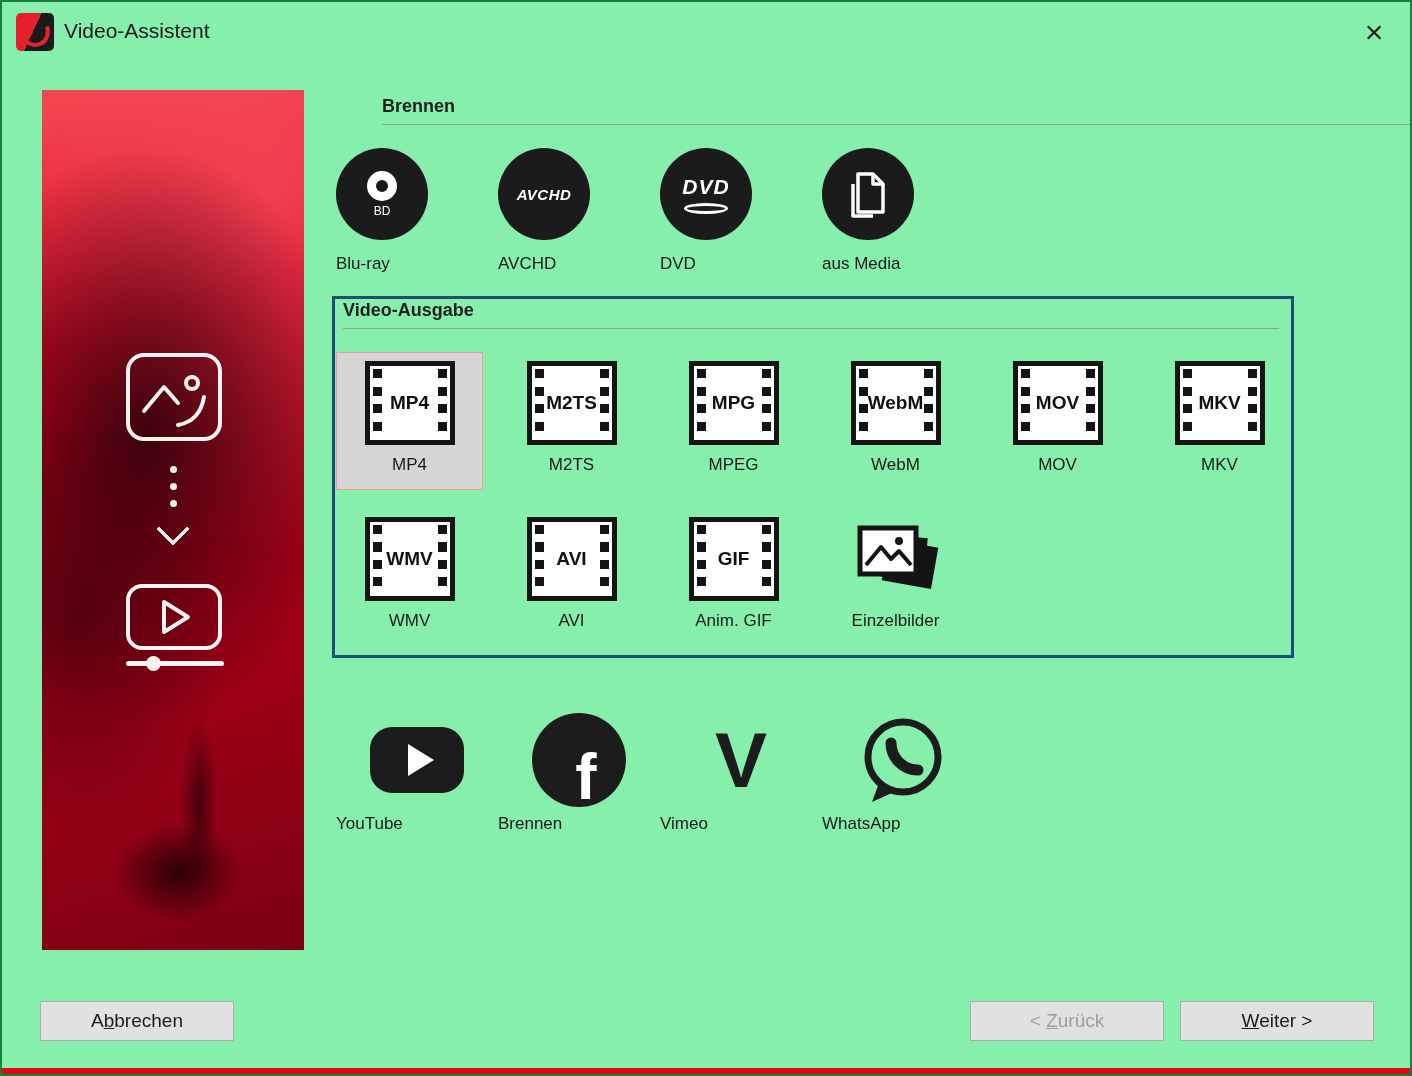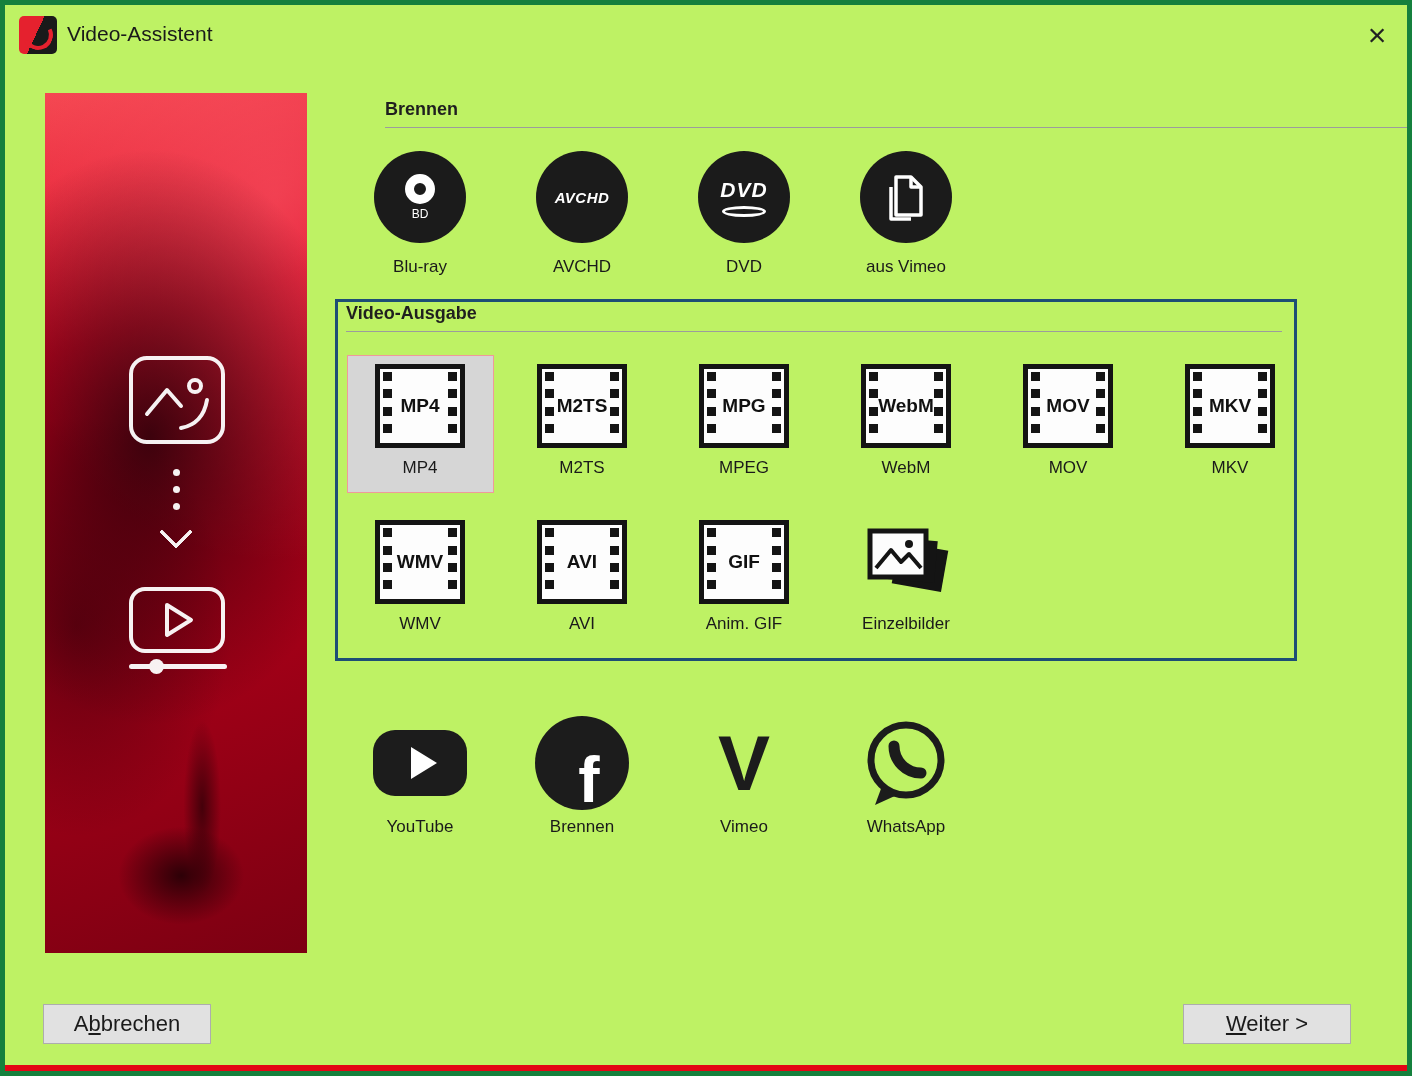--- a/index.html
+++ b/index.html
@@ -1,16 +1,16 @@
 <!DOCTYPE html>
 <html><head>
 <meta charset="utf-8">
 <style>
   html,body{margin:0;padding:0;background:#f0f0f0;font-family:"Liberation Sans",sans-serif;}
-  .window{position:relative;width:1412px;height:1076px;background:#bef264;overflow:hidden;border:5px solid #15803d;box-sizing:border-box;}
+  .window{position:relative;width:1412px;height:1076px;background:#86efac;overflow:hidden;border:2px solid #15803d;box-sizing:border-box;}
 
   
   .titlebar{position:absolute;left:0;top:0;width:100%;height:62px;}
   .app-logo{position:absolute;left:14px;top:11px;width:38px;height:38px;border-radius:5px;
     background:linear-gradient(115deg,#e5212e 0 46%,#1a1a1a 46% 100%);overflow:hidden;}
   .app-logo::after{content:"";position:absolute;right:4px;bottom:4px;width:22px;height:22px;
     border:4px solid #e5212e;border-radius:50%;border-top-color:transparent;border-left-color:transparent;transform:rotate(20deg);}
   .win-title{position:absolute;left:62px;top:17px;font-size:21px;color:#1a1a1a;}
   .close-btn{position:absolute;left:1348px;top:8px;width:48px;height:44px;display:flex;align-items:center;justify-content:center;
     font-size:32px;color:#222;cursor:pointer;background:transparent;border:none;line-height:1;}
@@ -35,21 +35,21 @@
   .side-timeline i{position:absolute;left:20px;top:-5px;width:15px;height:15px;border-radius:50%;background:#fff;}
 
   
   .sec-head{position:absolute;font-size:18px;font-weight:bold;color:#1f1f1f;padding-bottom:7px;border-bottom:1px solid #9c9c9c;}
   .head-brennen{left:340px;top:94px;width:1032px;margin-left:40px;}
   .head-vo{left:341px;top:290px;width:936px;margin-top:8px;}
   .head-web{left:340px;top:662px;width:1032px;}
 
   
   .row{position:absolute;display:flex;}
-  .cell{width:162px;display:flex;flex-direction:column;align-items:center;cursor:pointer;}
+  .cell{width:162px;display:flex;flex-direction:column;cursor:pointer;}
   .lbl{font-size:17px;color:#1a1a1a;white-space:nowrap;}
 
   
   .row-brennen{left:334px;top:146px;}
   .disc{width:92px;height:92px;border-radius:50%;background:#1b1b1b;display:flex;flex-direction:column;align-items:center;justify-content:center;color:#fff;margin-bottom:14px;}
   .bd-ring{width:12px;height:12px;border:9px solid #fff;border-radius:50%;margin-bottom:3px;}
   .bd-text{font-weight:normal;font-size:12px;}
   .avchd-text{font-weight:bold;font-style:italic;font-size:15px;letter-spacing:.5px;}
   .dvd-text{font-weight:bold;font-style:italic;font-size:21px;letter-spacing:1px;}
   .dvd-ellipse{width:44px;height:11px;border:3px solid #fff;border-radius:50%;margin-top:4px;box-sizing:border-box;}
@@ -71,22 +71,22 @@
   
   .row-web{left:334px;top:710px;}
   .webbox{height:96px;display:flex;align-items:center;justify-content:center;margin-bottom:6px;}
   .yt{width:94px;height:66px;background:#1c1c1c;border-radius:22px;display:flex;align-items:center;justify-content:center;}
   .yt i{width:0;height:0;border-left:26px solid #fff;border-top:16px solid transparent;border-bottom:16px solid transparent;margin-left:7px;}
   .fb{width:94px;height:94px;background:#1c1c1c;border-radius:50%;display:flex;align-items:flex-end;justify-content:center;overflow:hidden;}
   .fb span{color:#fff;font-size:64px;font-weight:bold;line-height:.92;transform:translateX(7px);}
   .vi{font-size:78px;font-weight:800;color:#1c1c1c;line-height:1;}
 
   
-  .btn{position:absolute;top:999px;width:168px;height:40px;background:#e1e1e1;border:1px solid #adadad;
-    font-size:22px;color:#1a1a1a;display:flex;align-items:center;justify-content:center;cursor:pointer;font-family:inherit;}
+  .btn{position:absolute;top:999px;width:194px;height:40px;background:#e1e1e1;border:1px solid #adadad;
+    font-size:19px;color:#1a1a1a;display:flex;align-items:center;justify-content:center;cursor:pointer;font-family:inherit;}
   .btn .u{text-decoration:underline;}
   .btn-cancel{left:38px;}
   .btn-back{left:968px;color:#9f9f9f;}
   .btn-next{left:1178px;}
 
   .bottom-strip{position:absolute;left:0;right:0;bottom:0;height:6px;background:#e30615;}
 </style>
 </head>
 <body>
 
@@ -145,21 +145,21 @@
       <span class="lbl">DVD</span>
     </div>
     <div class="cell">
       <div class="disc">
         <svg width="46" height="52" viewBox="0 0 46 52">
           <path d="M8 16 v32 h20" stroke="#fff" stroke-width="3.5" fill="none" stroke-linejoin="round"></path>
           <path d="M13 6 h15 l10 10 v28 h-25 z" stroke="#fff" stroke-width="3.5" fill="none" stroke-linejoin="round"></path>
           <path d="M28 6 v10 h10" stroke="#fff" stroke-width="3.5" fill="none" stroke-linejoin="round"></path>
         </svg>
       </div>
-      <span class="lbl">aus Vimeo</span>
+      <span class="lbl">aus Media</span>
     </div>
   </div>
 
   <div class="vo-box"></div>
   <div class="sec-head head-vo" style="border-bottom:1px solid #9c9c9c;">Video-Ausgabe</div>
 
   <div class="row row-vo1">
     <div class="cell">
       <div class="tile selected">
         <div class="film">
@@ -284,18 +284,21 @@
           </svg>
         </div>
       </div>
       <span class="lbl">WhatsApp</span>
     </div>
   </div>
 
   <button class="btn btn-cancel">
     <span><span>A</span><span class="u">b</span><span>brechen</span></span>
   </button>
+  <button class="btn btn-back">
+    <span><span>&lt; </span><span class="u">Z</span><span>urück</span></span>
+  </button>
   <button class="btn btn-next">
     <span><span></span><span class="u">W</span><span>eiter &gt;</span></span>
   </button>
 
   <div class="bottom-strip"></div>
 </div>
 
 </body></html>

